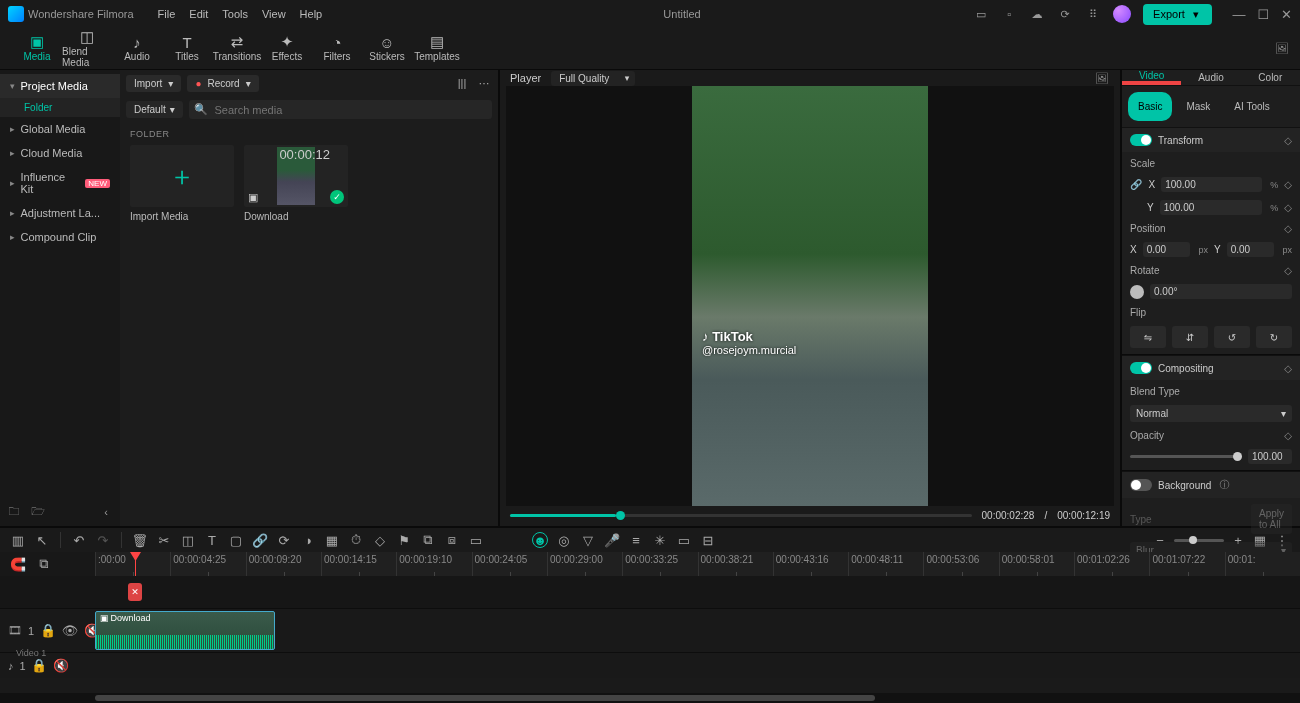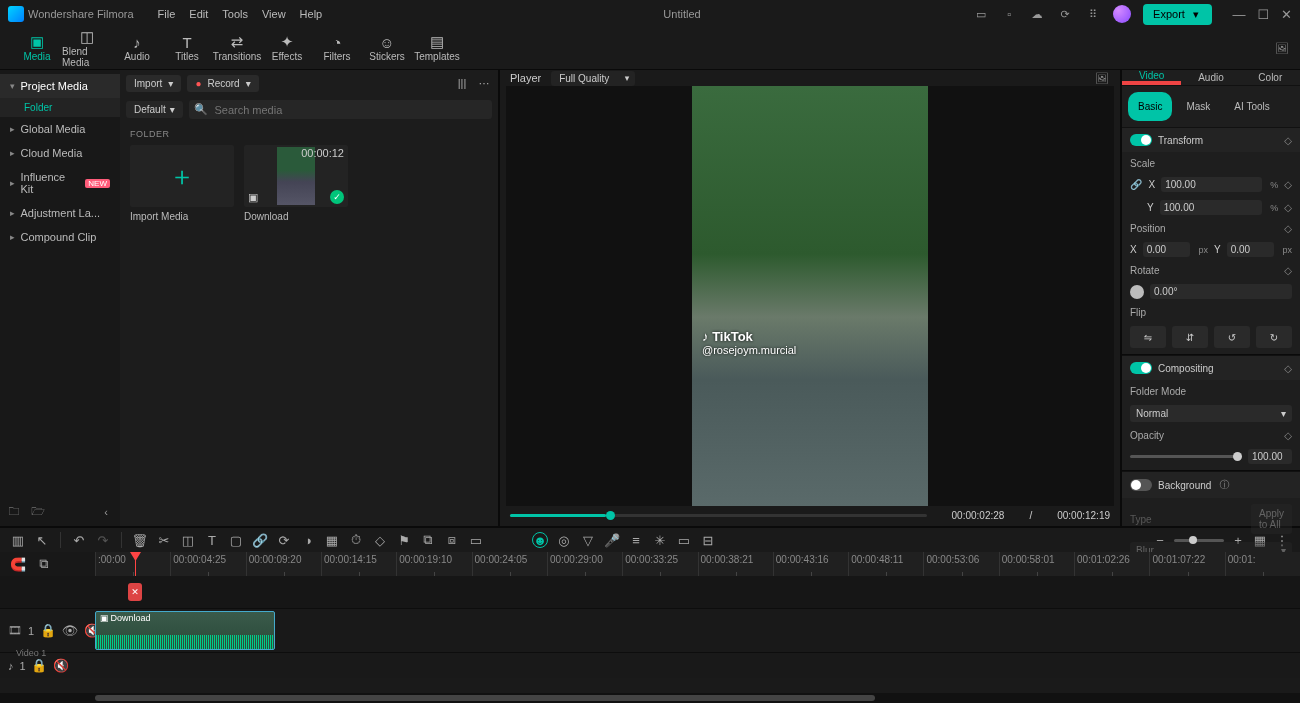--- a/index.html
+++ b/index.html
@@ -42,36 +42,36 @@
 .tb-more span{ cursor:pointer; color:#aaa;}
 .search-row { display: flex; gap: 6px; padding: 4px 6px; align-items: center; }
 .sort-btn { background: #262626; padding: 3px 8px; border-radius: 3px; display:flex; align-items:center; gap:4px; font-size:10px;}
 .search { flex:1; background:#262626; border-radius:3px; display:flex; align-items:center; padding:3px 6px; gap:6px;}
 .search input { background:transparent; border:none; outline:none; color:#ccc; flex:1; font-size:11px;}
 .section-label { padding: 6px 10px; font-size: 9px; color: #888; letter-spacing:0.5px;}
 .thumbs { display: flex; gap: 10px; padding: 0 10px; }
 .thumb { display: flex; flex-direction: column; gap: 4px; width: 104px;}
 .thumb-box { width: 104px; height: 62px; background: #232323; display: flex; align-items: center; justify-content: center; position:relative; border-radius:2px;}
 .thumb-box.add { color:#00c4a7; font-size:26px; font-weight:200;}
-.thumb-box .dur { position:absolute; top:2px; right:4px; font-size:11px; color:#ccc;}
+.thumb-box .dur { position:absolute; top:2px; right:18px; font-size:13px; color:#ccc;}
 .thumb-box .type-ico { position:absolute; bottom:3px; left:4px; font-size:11px;}
 .thumb-box .check { position:absolute; bottom:3px; right:4px; width:14px; height:14px; border-radius:50%; background:#00c47a; display:flex; align-items:center; justify-content:center; color:#fff; font-size:9px;}
 .thumb-box .vimg { width:38px; height:58px; background:linear-gradient(#2a5a3a 40%,#445 60%,#556 100%);}
 .thumb-label { font-size: 10px; color: #bbb; }
 
 .centercol { flex: 1; display: flex; flex-direction: column; background: #1a1a1a; }
 .player-header { height: 26px; display:flex; align-items:center; padding:0 10px; gap:10px;}
 .qual-select { background:#232323; padding:2px 26px 2px 8px; border-radius:3px; font-size:10px; position:relative;}
 .qual-select::after{content:"▾"; position:absolute; right:6px; top:2px; font-size:9px;}
 .player-view { flex:1; display:flex; align-items:center; justify-content:center; background:#111; margin:0 6px; position:relative;}
 .player-view .vid { width: 236px; height: 420px; background: linear-gradient(#3a6b3e 0%,#2d5a2e 40%,#6a7a6a 55%,#4a5a5a 70%,#5a6a6a 100%); position:relative; overflow:hidden;}
 .player-view .vid .overlay{ position:absolute; left:10px; bottom:150px; color:#fff; font-size:11px; text-shadow:0 0 3px #000;}
 .player-view .vid .overlay b{ font-size:13px;}
 .player-header .snap-icon{ margin-left:auto; }
-.progress-row { display:flex; align-items:center; gap:25px; padding:4px 10px;}
+.progress-row { display:flex; align-items:center; gap:10px; padding:4px 10px;}
 .progress { flex:1; height:3px; background:#333; position:relative; border-radius:2px;}
 .progress .fill{ position:absolute; left:0; top:0; height:100%; width:23%; background:#00c4a7; border-radius:2px;}
 .progress .knob{ position:absolute; left:23%; top:-3px; width:9px; height:9px; background:#00c4a7; border-radius:50%;}
 .time { font-size:10px; color:#ccc;}
 .controls-row { display:flex; align-items:center; padding:4px 10px 6px; gap:10px;}
 .controls-row .grp{ display:flex; gap:8px;}
 .controls-row .grp.right{ margin-left:auto;}
 .ctrl { width:16px; height:16px; display:flex; align-items:center; justify-content:center; cursor:pointer; color:#bbb;}
 
 .rightcol { width: 180px; background:#1e1e1e; display:flex; flex-direction:column; font-size:10px; border-left:2px solid #0a0a0a;}
@@ -409,21 +409,21 @@
       </div>
     </div>
 
     <div class="prop-section">
       <div class="prop-head">
         <div class="toggle"></div>
         <span>Compositing</span>
         <span class="kf">◇</span>
       </div>
       <div class="prop-body">
-        <div class="lbl" style="width:auto">Folder Mode</div>
+        <div class="lbl" style="width:auto">Blend Type</div>
         <div class="select">
             <span>Normal</span>
             <span>▾</span>
           </div>
         <div class="row">
             <span class="lbl">Opacity</span>
             <span class="kf" style="margin-left:auto">◇</span>
           </div>
         <div class="row">
           <div class="slider">

